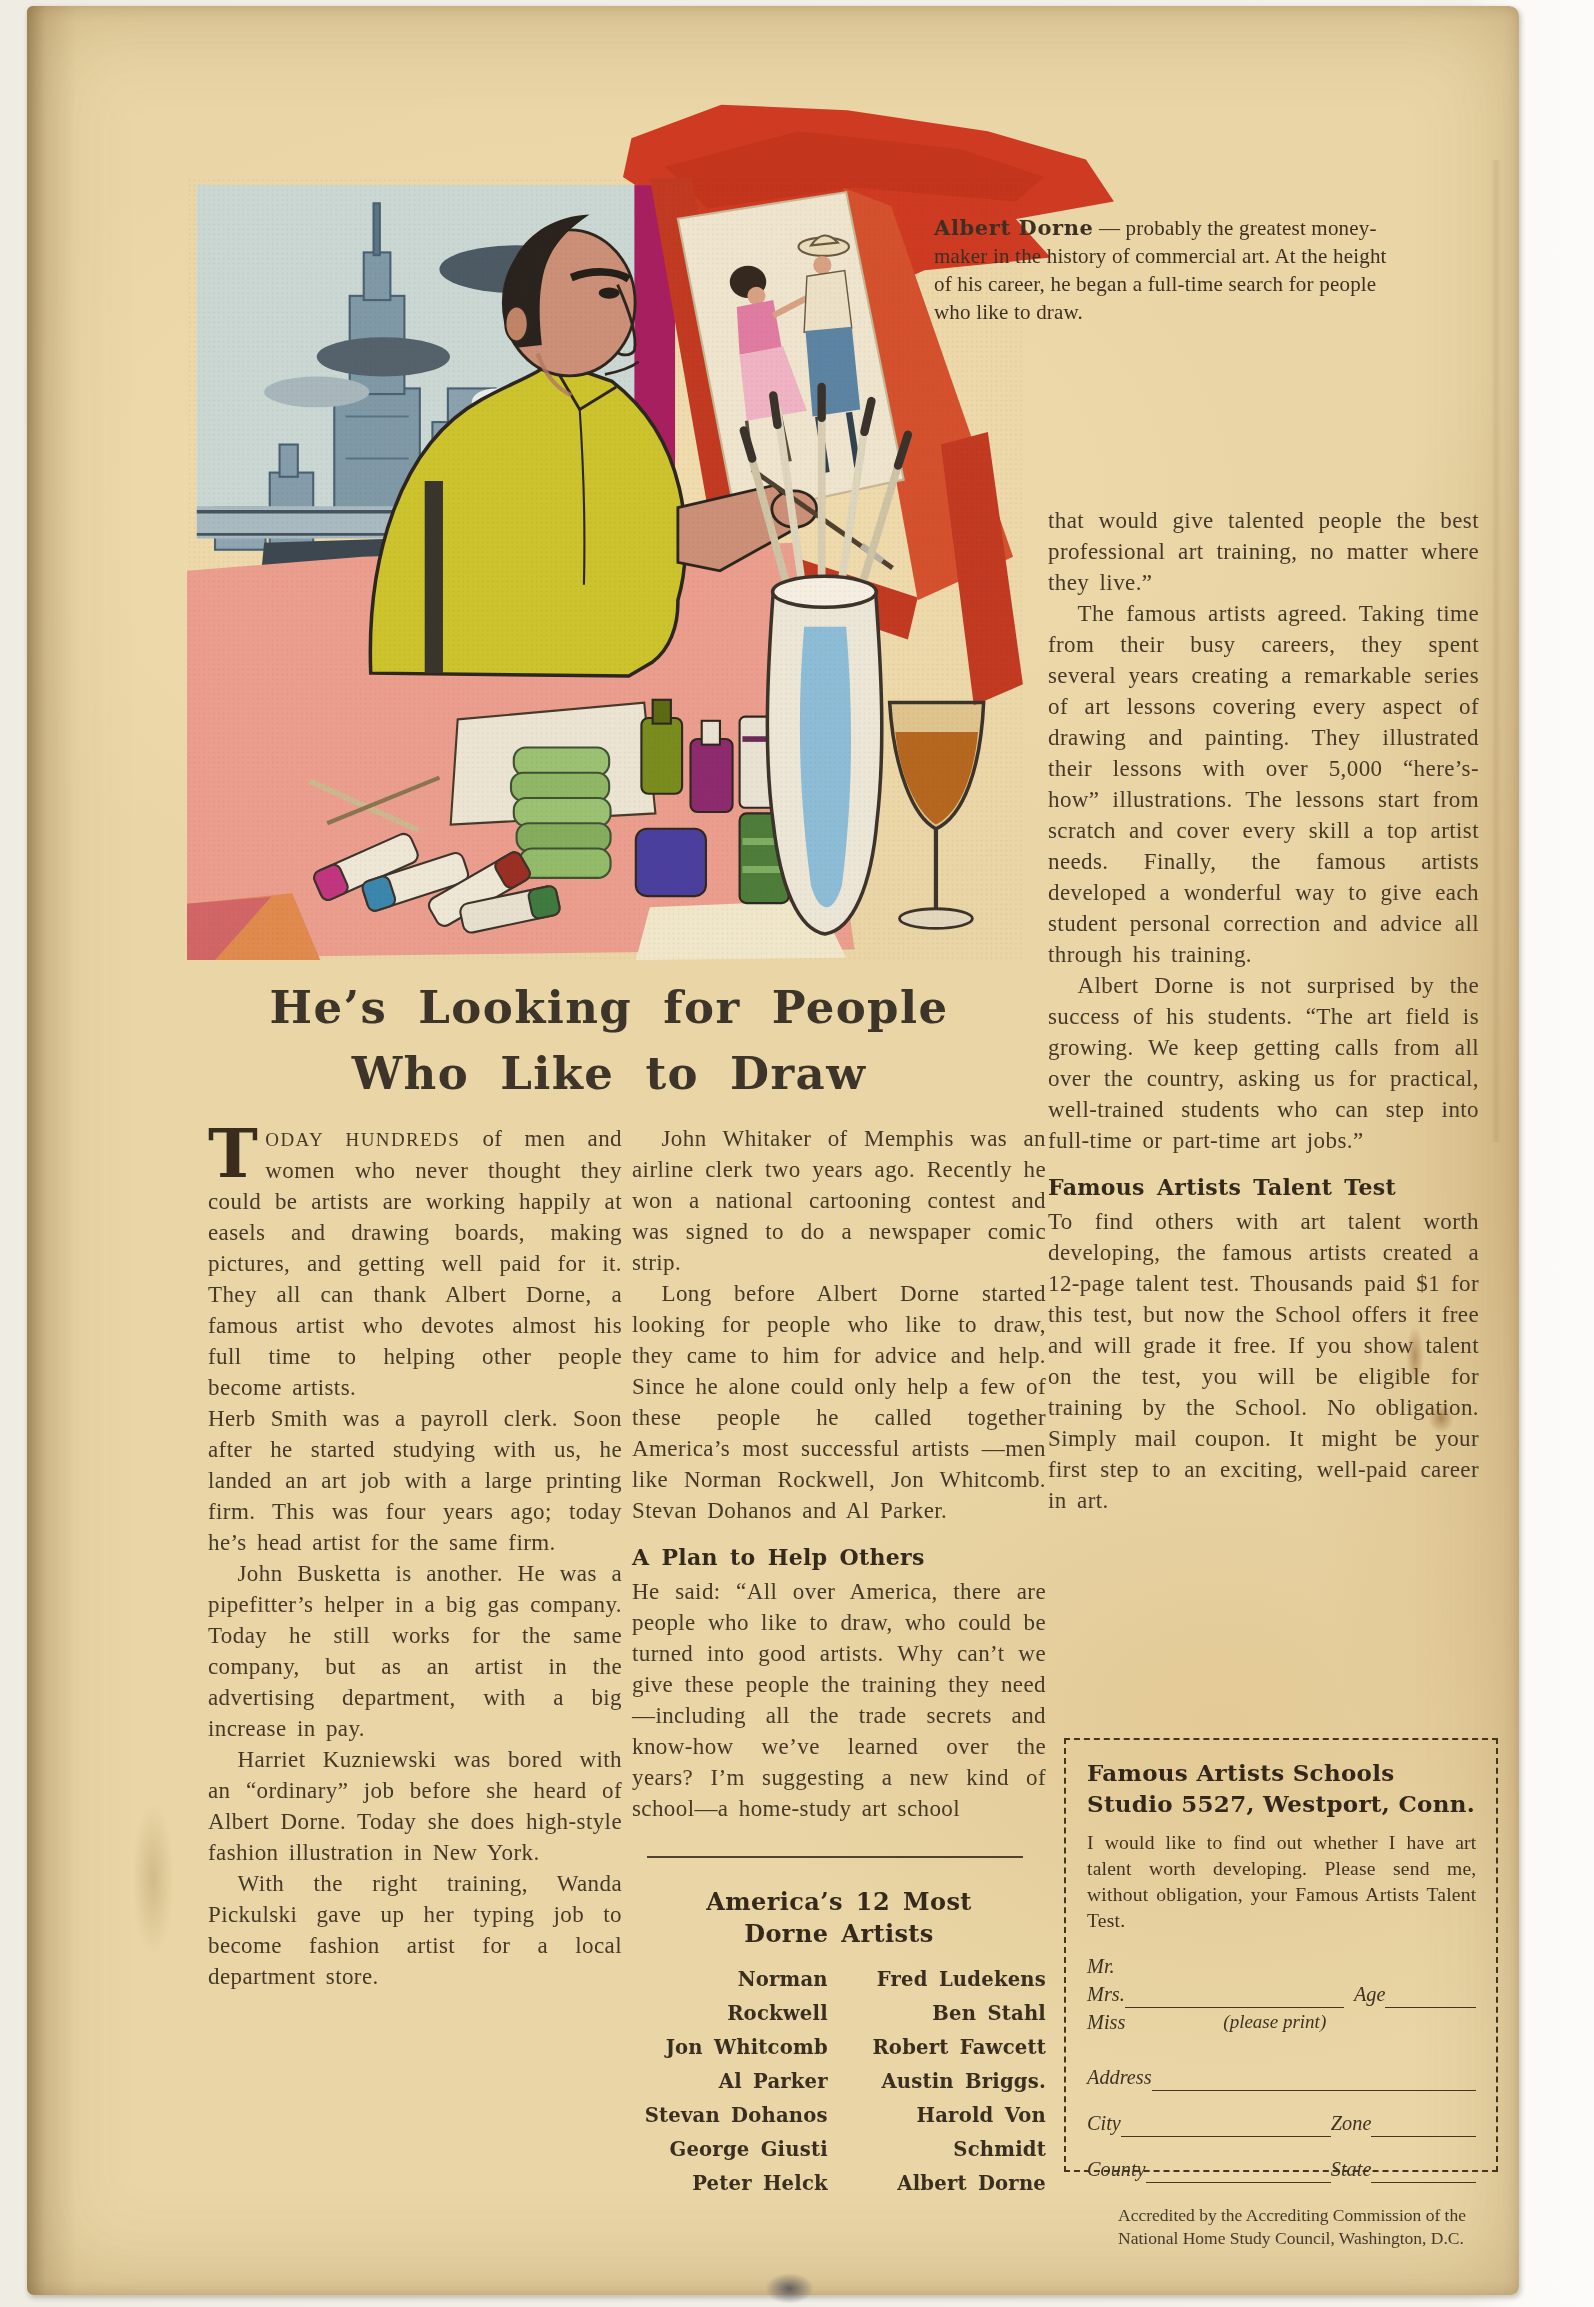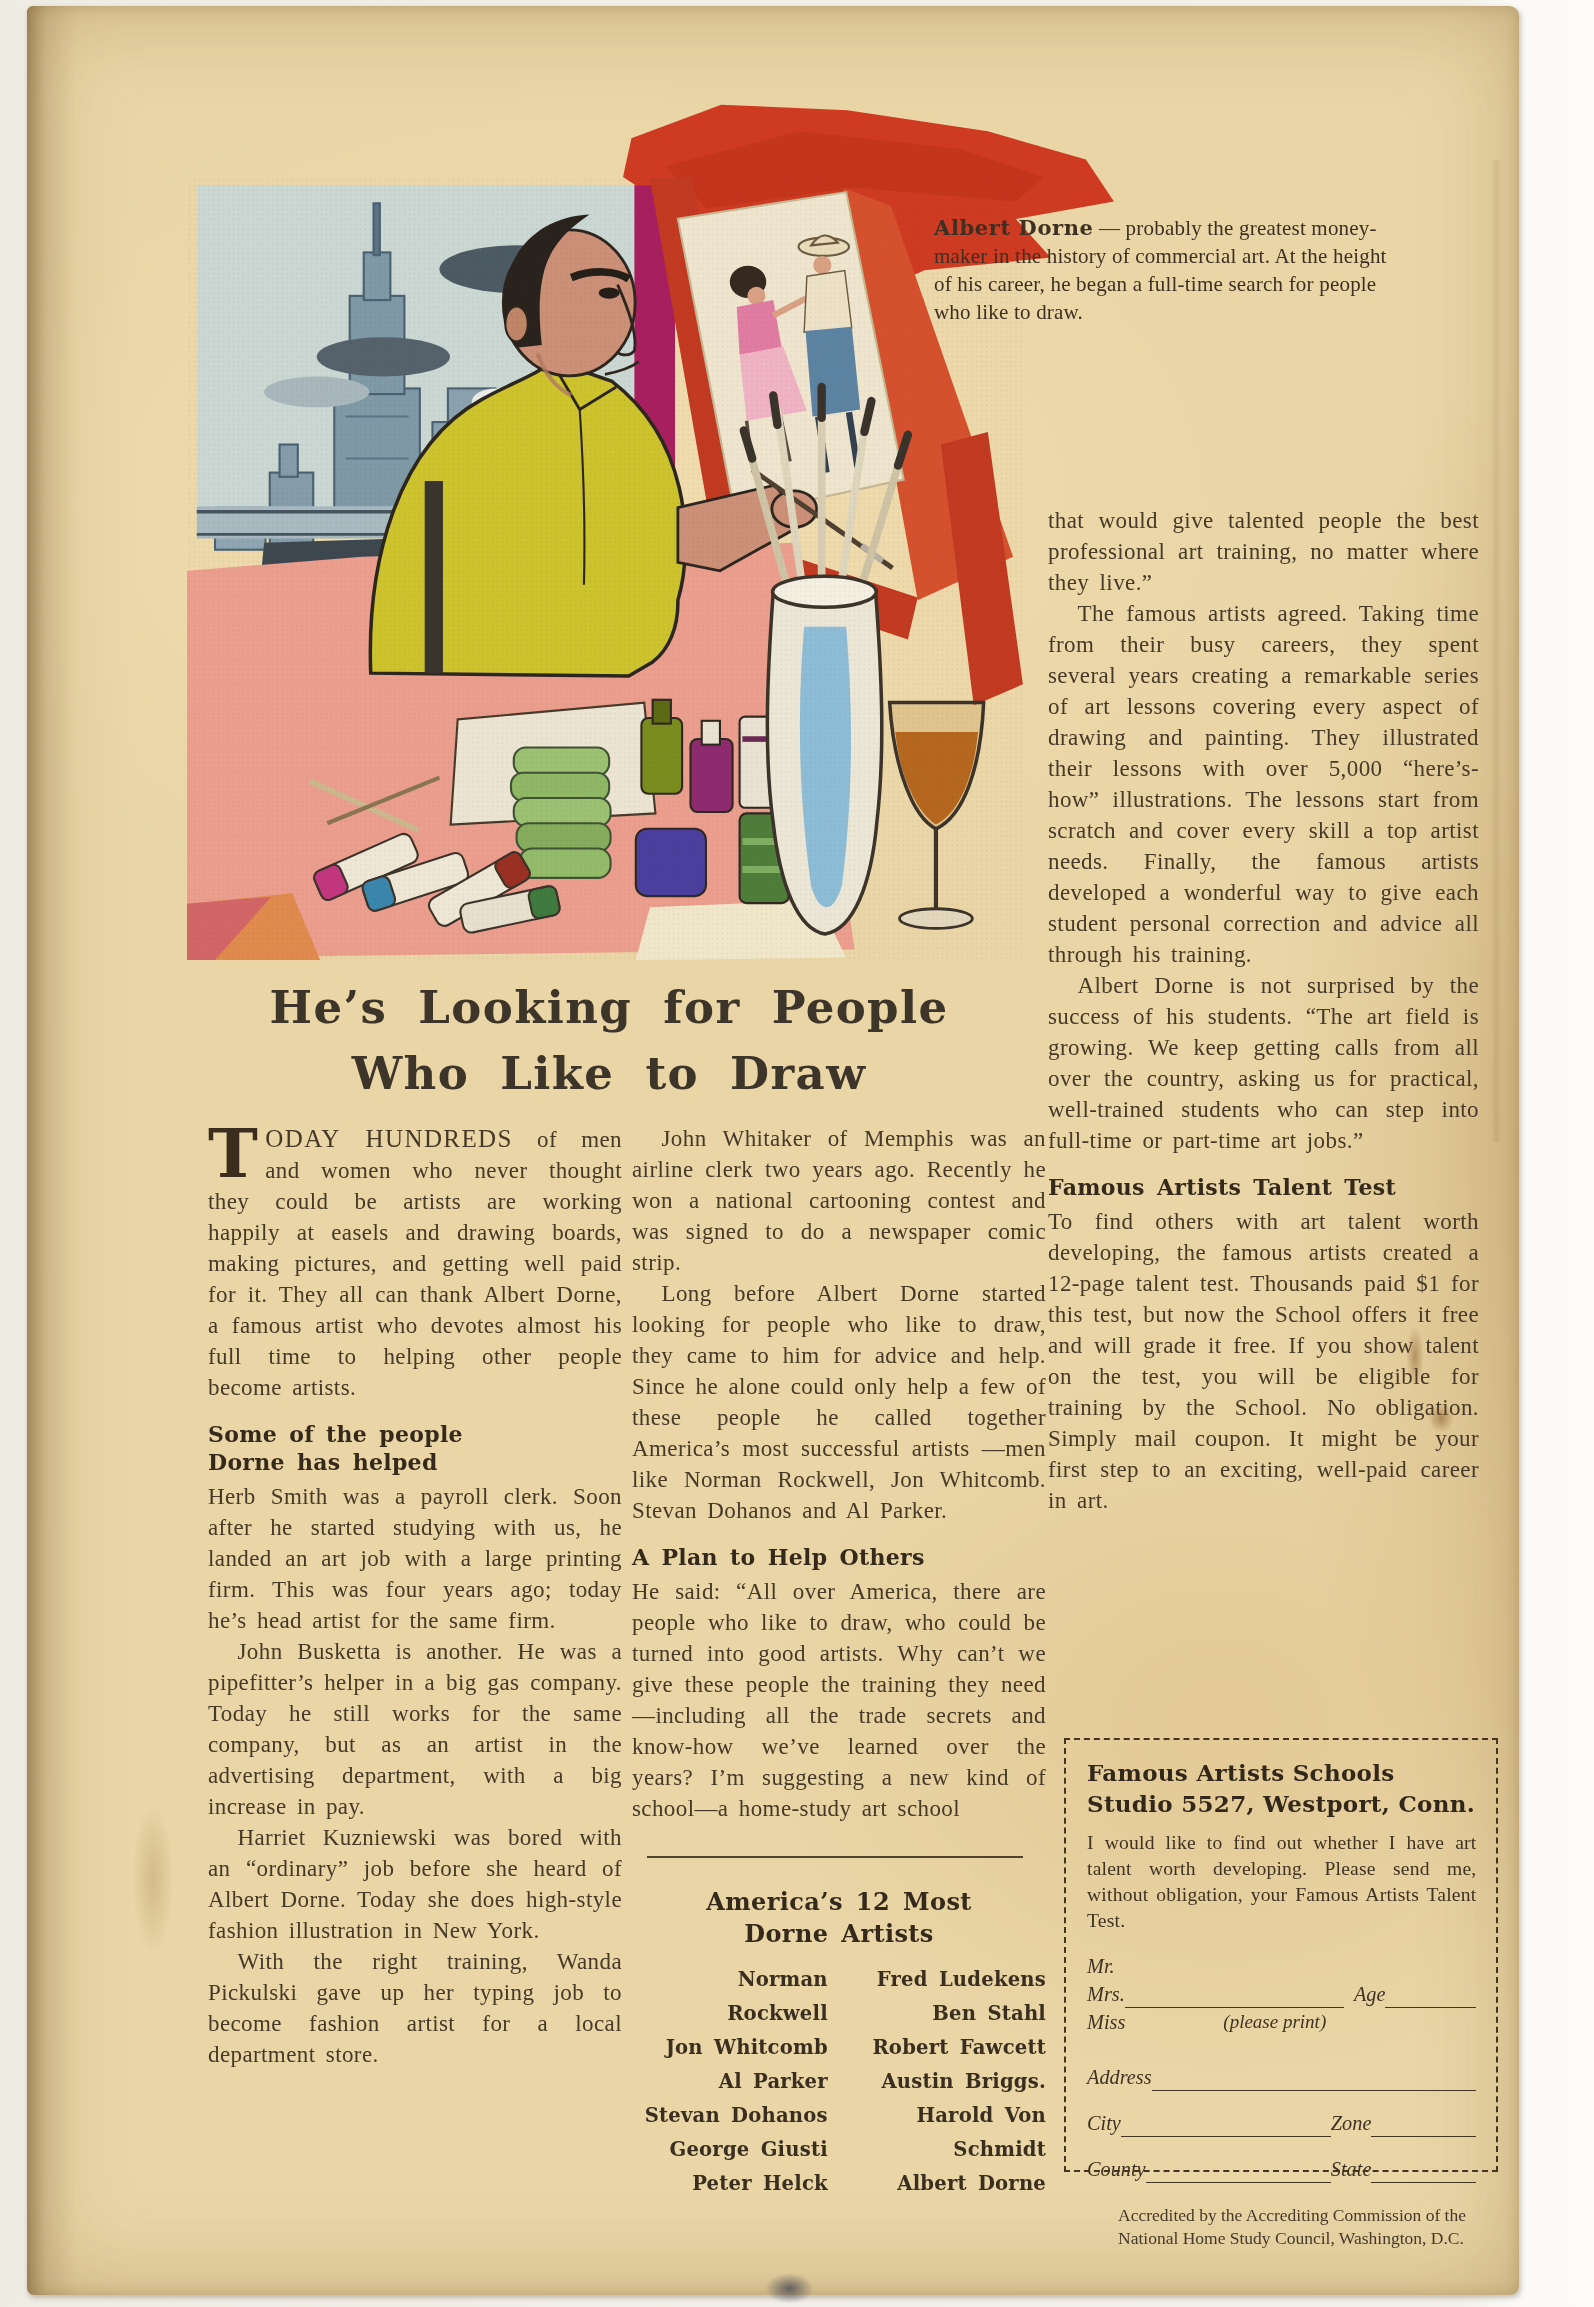--- a/index.html
+++ b/index.html
@@ -36,21 +36,21 @@
     font-family:"DejaVu Serif",serif;font-weight:700;}
   .headline .hl{font-size:45px;line-height:49px;letter-spacing:1.4px;word-spacing:14px;}
   .headline .hl2{margin-top:17px;}
 
   .col{position:absolute;width:414px;}
   .col-left{left:181px;top:1117px;}
   .col-mid{left:605px;top:1117px;}
   .col-right{left:1021px;top:499px;width:431px;}
 
   .dropcap{float:left;font-family:"DejaVu Serif",serif;font-weight:700;font-size:67px;line-height:53px;padding:4.2px 7px 0 0;color:#3a2d1e;}
-  .lead-caps{font-size:25px;letter-spacing:1.4px;}
+  .lead-caps{font-size:19px;letter-spacing:1.4px;}
 
   .divider{width:376px;height:2.1px;background:#51422f;margin:32px 0 0 15.4px;}
   .artists-head{font-family:"DejaVu Serif",serif;font-weight:700;color:#35291b;font-size:24px;line-height:32px;text-align:center;margin-top:28px;letter-spacing:0.4px;}
   .artists{display:flex;margin-top:12.6px;font-family:"DejaVu Serif",serif;font-weight:700;font-size:19.6px;line-height:34px;color:#3a2e1f;letter-spacing:0.2px;}
   .artists .acol{width:50%;}
   .artists .acol.l{text-align:right;padding-right:11.2px;box-sizing:border-box;}
   .artists .acol.r{text-align:right;padding-left:2.8px;box-sizing:border-box;}
 
   
   .coupon{position:absolute;left:1037px;top:1732px;width:434px;height:434px;border:2.8px dashed #43351f;box-sizing:border-box;padding:17px 19.6px 12.6px 21px;color:#3f3222;}
@@ -259,24 +259,20 @@
 
     <div class="headline">
       <div class="hl">He’s Looking for People</div>
       <div class="hl hl2">Who Like to Draw</div>
     </div>
 
     <div class="col col-left body-text">
       <p class="p">
         <span class="dropcap">T</span><span class="lead-caps">ODAY HUNDREDS</span><span> of men and women who never thought they could be artists are working happily at easels and drawing boards, making pictures, and getting well paid for it. They all can thank Albert Dorne, a famous artist who devotes almost his full time to helping other people become artists.</span>
       </p>
-      <div class="subhead">
-        <div>Some of the people</div>
-        <div>Dorne has helped</div>
-      </div>
       <p class="p">Herb Smith was a payroll clerk. Soon after he started studying with us, he landed an art job with a large printing firm. This was four years ago; today he’s head artist for the same firm.</p>
       <p class="p ind">John Busketta is another. He was a pipefitter’s helper in a big gas company. Today he still works for the same company, but as an artist in the advertising department, with a big increase in pay.</p>
       <p class="p ind">Harriet Kuzniewski was bored with an “ordinary” job before she heard of Albert Dorne. Today she does high-style fashion illustration in New York.</p>
       <p class="p ind">With the right training, Wanda Pickulski gave up her typing job to become fashion artist for a local department store.</p>
     </div>
 
     <div class="col col-mid body-text">
       <p class="p ind">John Whitaker of Memphis was an airline clerk two years ago. Recently he won a national cartooning contest and was signed to do a newspaper comic strip.</p>
       <p class="p ind">Long before Albert Dorne started looking for people who like to draw, they came to him for advice and help. Since he alone could only help a few of these people he called together America’s most successful artists —men like Norman Rockwell, Jon Whitcomb. Stevan Dohanos and Al Parker.</p>
       <div class="subhead">A Plan to Help Others</div>

